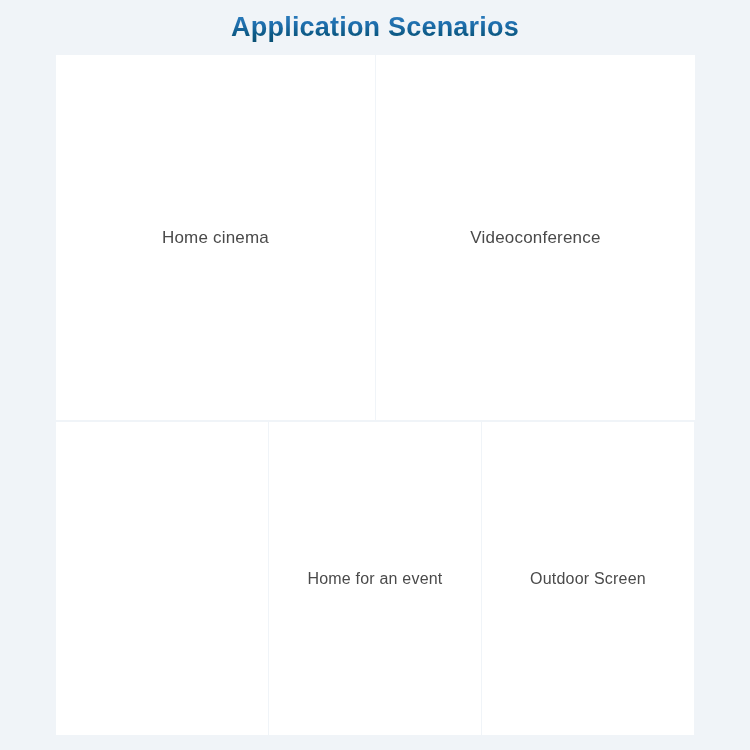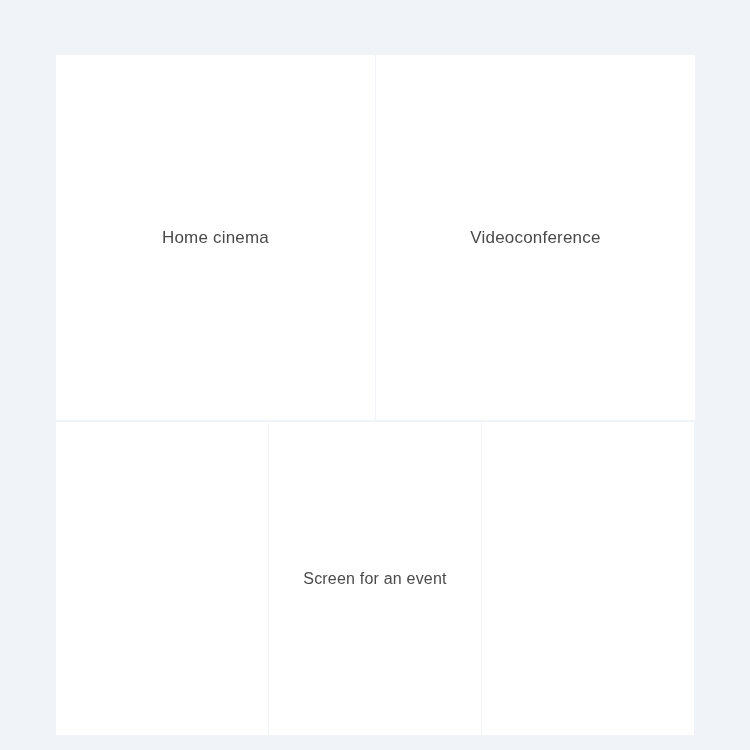--- a/index.html
+++ b/index.html
@@ -223,20 +223,21 @@
     background:radial-gradient(circle at 50% 45%,#cfd4d8 0%,#8d949b 26%,#2b3034 46%,#15181b 100%);}
   .tr-leg{position:absolute;bottom:2%;width:3px;height:34%;background:#e2e5e8;}
   .tr-mount{position:absolute;bottom:66%;height:34%;width:9%;
     background:linear-gradient(180deg,#e9ecef,#b9bfc4);}
 </style>
 </head>
 <body>
 
 <div class="page">
 
+  <div class="title">Application Scenarios</div>
 
   <div class="grid">
 
     <div class="row r1">
 
       <div class="cell">
         <div class="thumb cinema">
           <div class="cin-ceiling"></div>
           <div class="cin-ceil-inner"></div>
           <div class="spot" style="left:38%;top:14px;"></div>
@@ -482,21 +483,21 @@
             <div class="seat" style="left:33%;bottom:68%;width:7%;height:14%;"></div>
             <div class="seat" style="left:41%;bottom:68%;width:7%;height:14%;"></div>
             <div class="seat" style="left:49%;bottom:68%;width:7%;height:14%;"></div>
             <div class="seat" style="left:57%;bottom:69%;width:7%;height:14%;"></div>
             <div class="seat" style="left:65%;bottom:69%;width:7%;height:14%;"></div>
             <div class="seat" style="left:73%;bottom:69%;width:7%;height:14%;"></div>
             <div class="seat" style="left:81%;bottom:70%;width:7%;height:13%;"></div>
             <div class="seat" style="left:89%;bottom:70%;width:7%;height:13%;"></div>
           </div>
         </div>
-        <div class="caption">Screen for an event</div>
+        <div class="caption">Home for an event</div>
       </div>
 
       <div class="cell">
         <div class="thumb outdoor">
           <div class="cloud" style="left:58%;top:3%;width:28%;height:9%;"></div>
           <div class="cloud" style="left:70%;top:8%;width:22%;height:7%;"></div>
           <div class="cloud" style="left:-4%;top:22%;width:20%;height:7%;opacity:.7;"></div>
           <div class="cloud" style="left:80%;top:30%;width:24%;height:8%;opacity:.8;"></div>
           <div class="cloud" style="left:86%;top:44%;width:20%;height:7%;opacity:.75;"></div>
           <div class="cloud" style="left:-6%;top:50%;width:18%;height:6%;opacity:.6;"></div>
@@ -512,16 +513,17 @@
             <div class="tr-mount" style="left:26%;"></div>
             <div class="tr-mount" style="left:62%;"></div>
             <div class="tr-deck"></div>
             <div class="tr-nose"></div>
             <div class="tr-leg" style="left:47%;"></div>
             <div class="tr-leg" style="left:52%;"></div>
             <div class="wheel" style="left:17%;width:17%;height:56%;"></div>
             <div class="wheel" style="left:84%;width:15%;height:48%;"></div>
           </div>
         </div>
+        <div class="caption">Outdoor Screen</div>
       </div>
     </div>
   </div>
 </div>
 
 </body></html>

